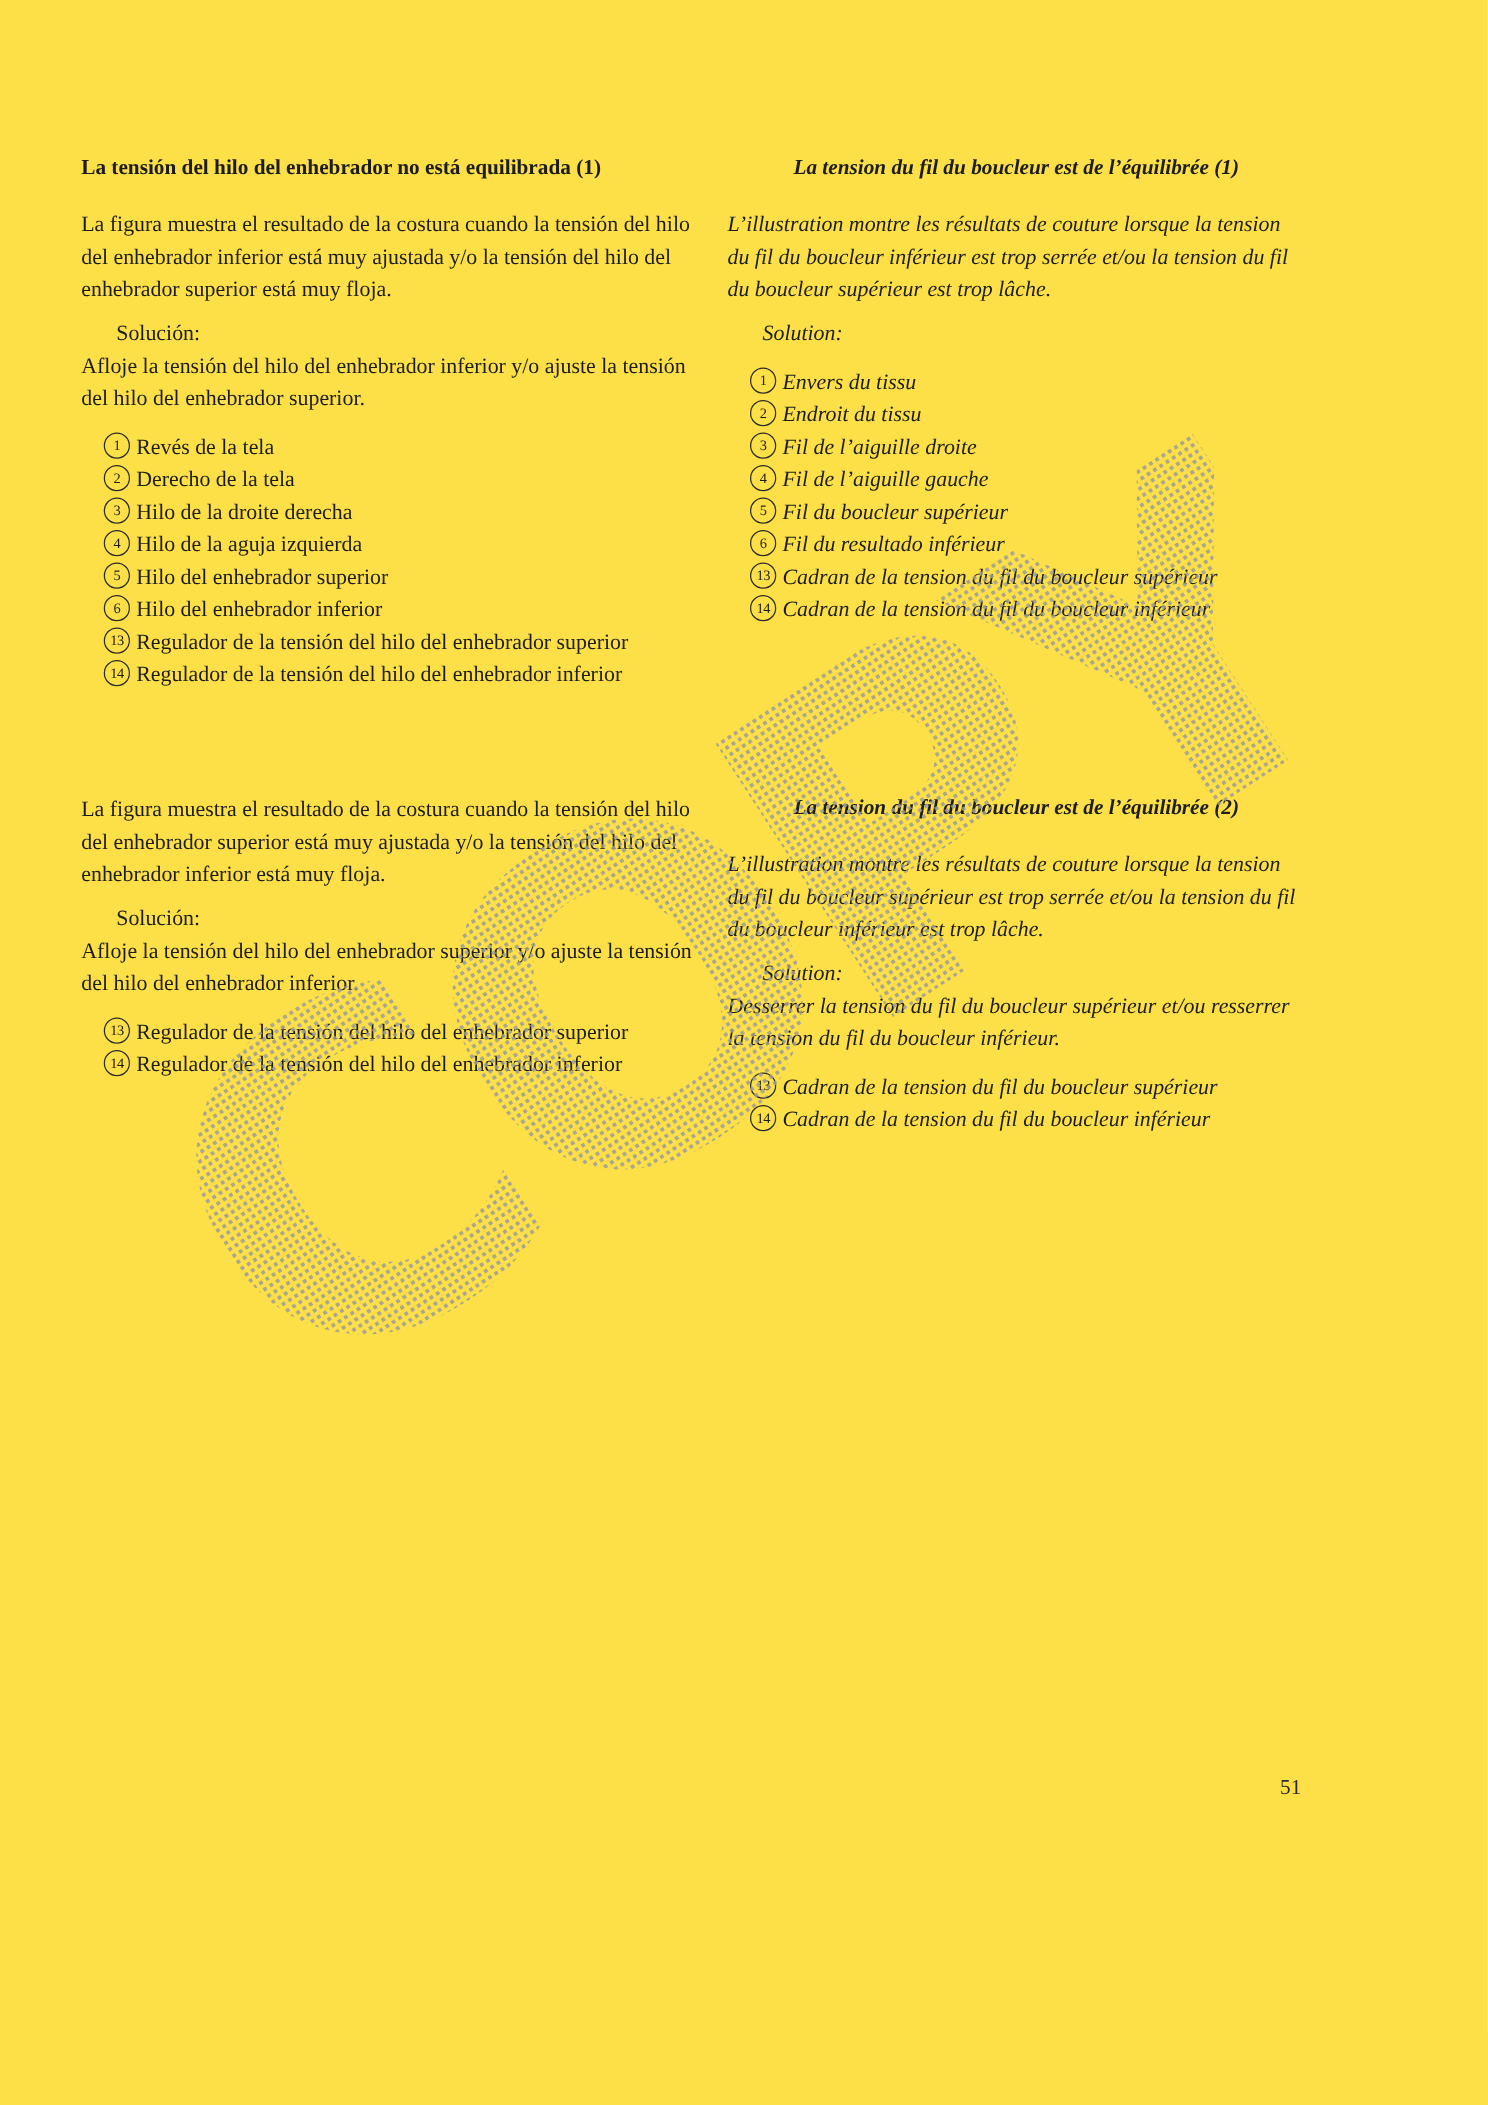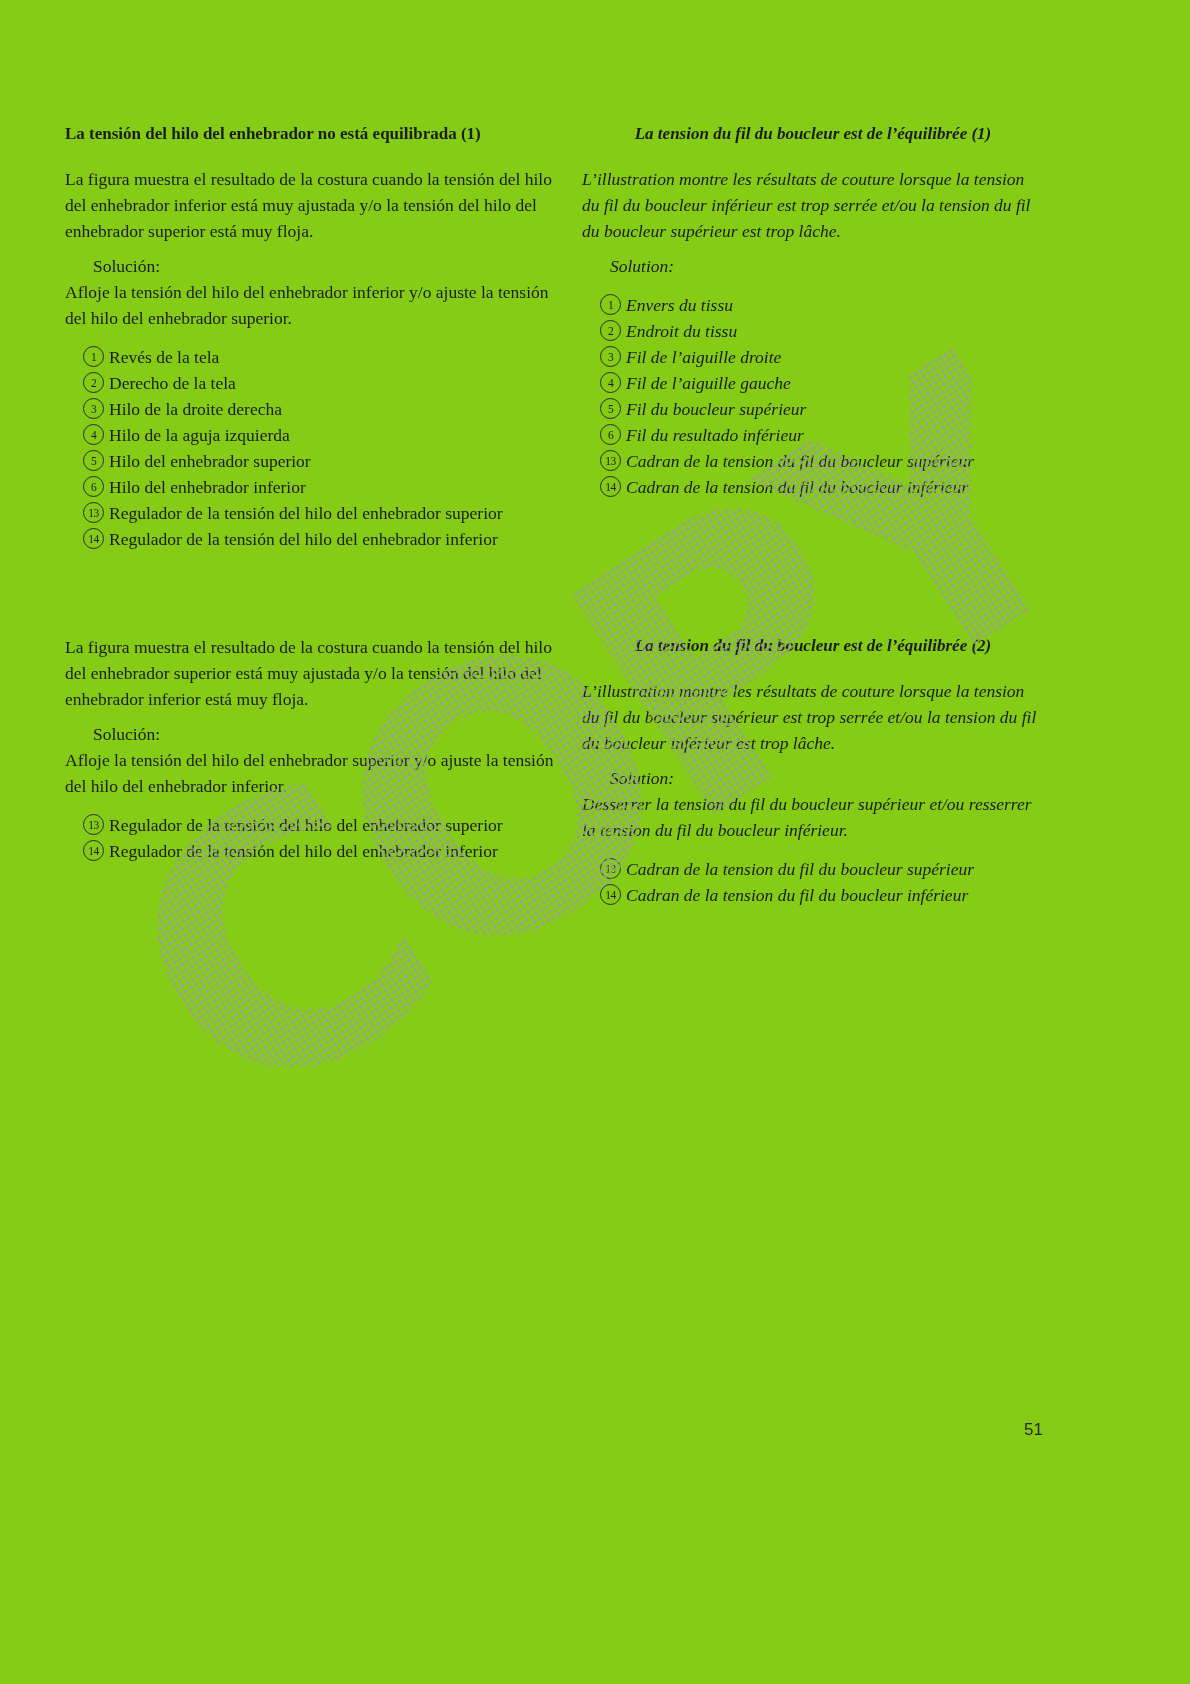--- a/index.html
+++ b/index.html
@@ -1,21 +1,21 @@
 <!DOCTYPE html>
 <html><head>
 <meta charset="utf-8">
 <style>
   html, body { margin: 0; padding: 0; background: #e8e8e8; }
   .page {
     position: relative;
     width: 1190px;
     height: 1684px;
     margin: 0 auto;
-    background: #84cc16;
+    background: #fde047;
     font-family: "Liberation Serif", serif;
     color: #1c1c1c;
     overflow: hidden;
   }
   .block { position: absolute; }
   #left-s1  { left: 65px;  top: 122px; width: 503px; }
   #right-s1 { left: 582px; top: 122px; width: 462px; }
   #left-s2  { left: 65px;  top: 634px; width: 503px; }
   #right-s2 { left: 582px; top: 634px; width: 462px; }
 
@@ -98,21 +98,21 @@
   }
   @supports not ((-webkit-background-clip: text) or (background-clip: text)) {
     .watermark-text { color: rgba(150,150,150,0.45); background: none; }
   }
 
   .page-number {
     position: absolute;
     left: 1024px;
     top: 1420px;
     font-size: 17px;
-    font-family: Liberation Sans, sans-serif;
+    font-family: Liberation Serif, serif;
     color: #2a2a2a;
   }
 </style>
 </head>
 <body>
 
 <div class="page">
 
   <div class="block" id="left-s1">
     <div class="heading">La tensión del hilo del enhebrador no está equilibrada (1)</div>

